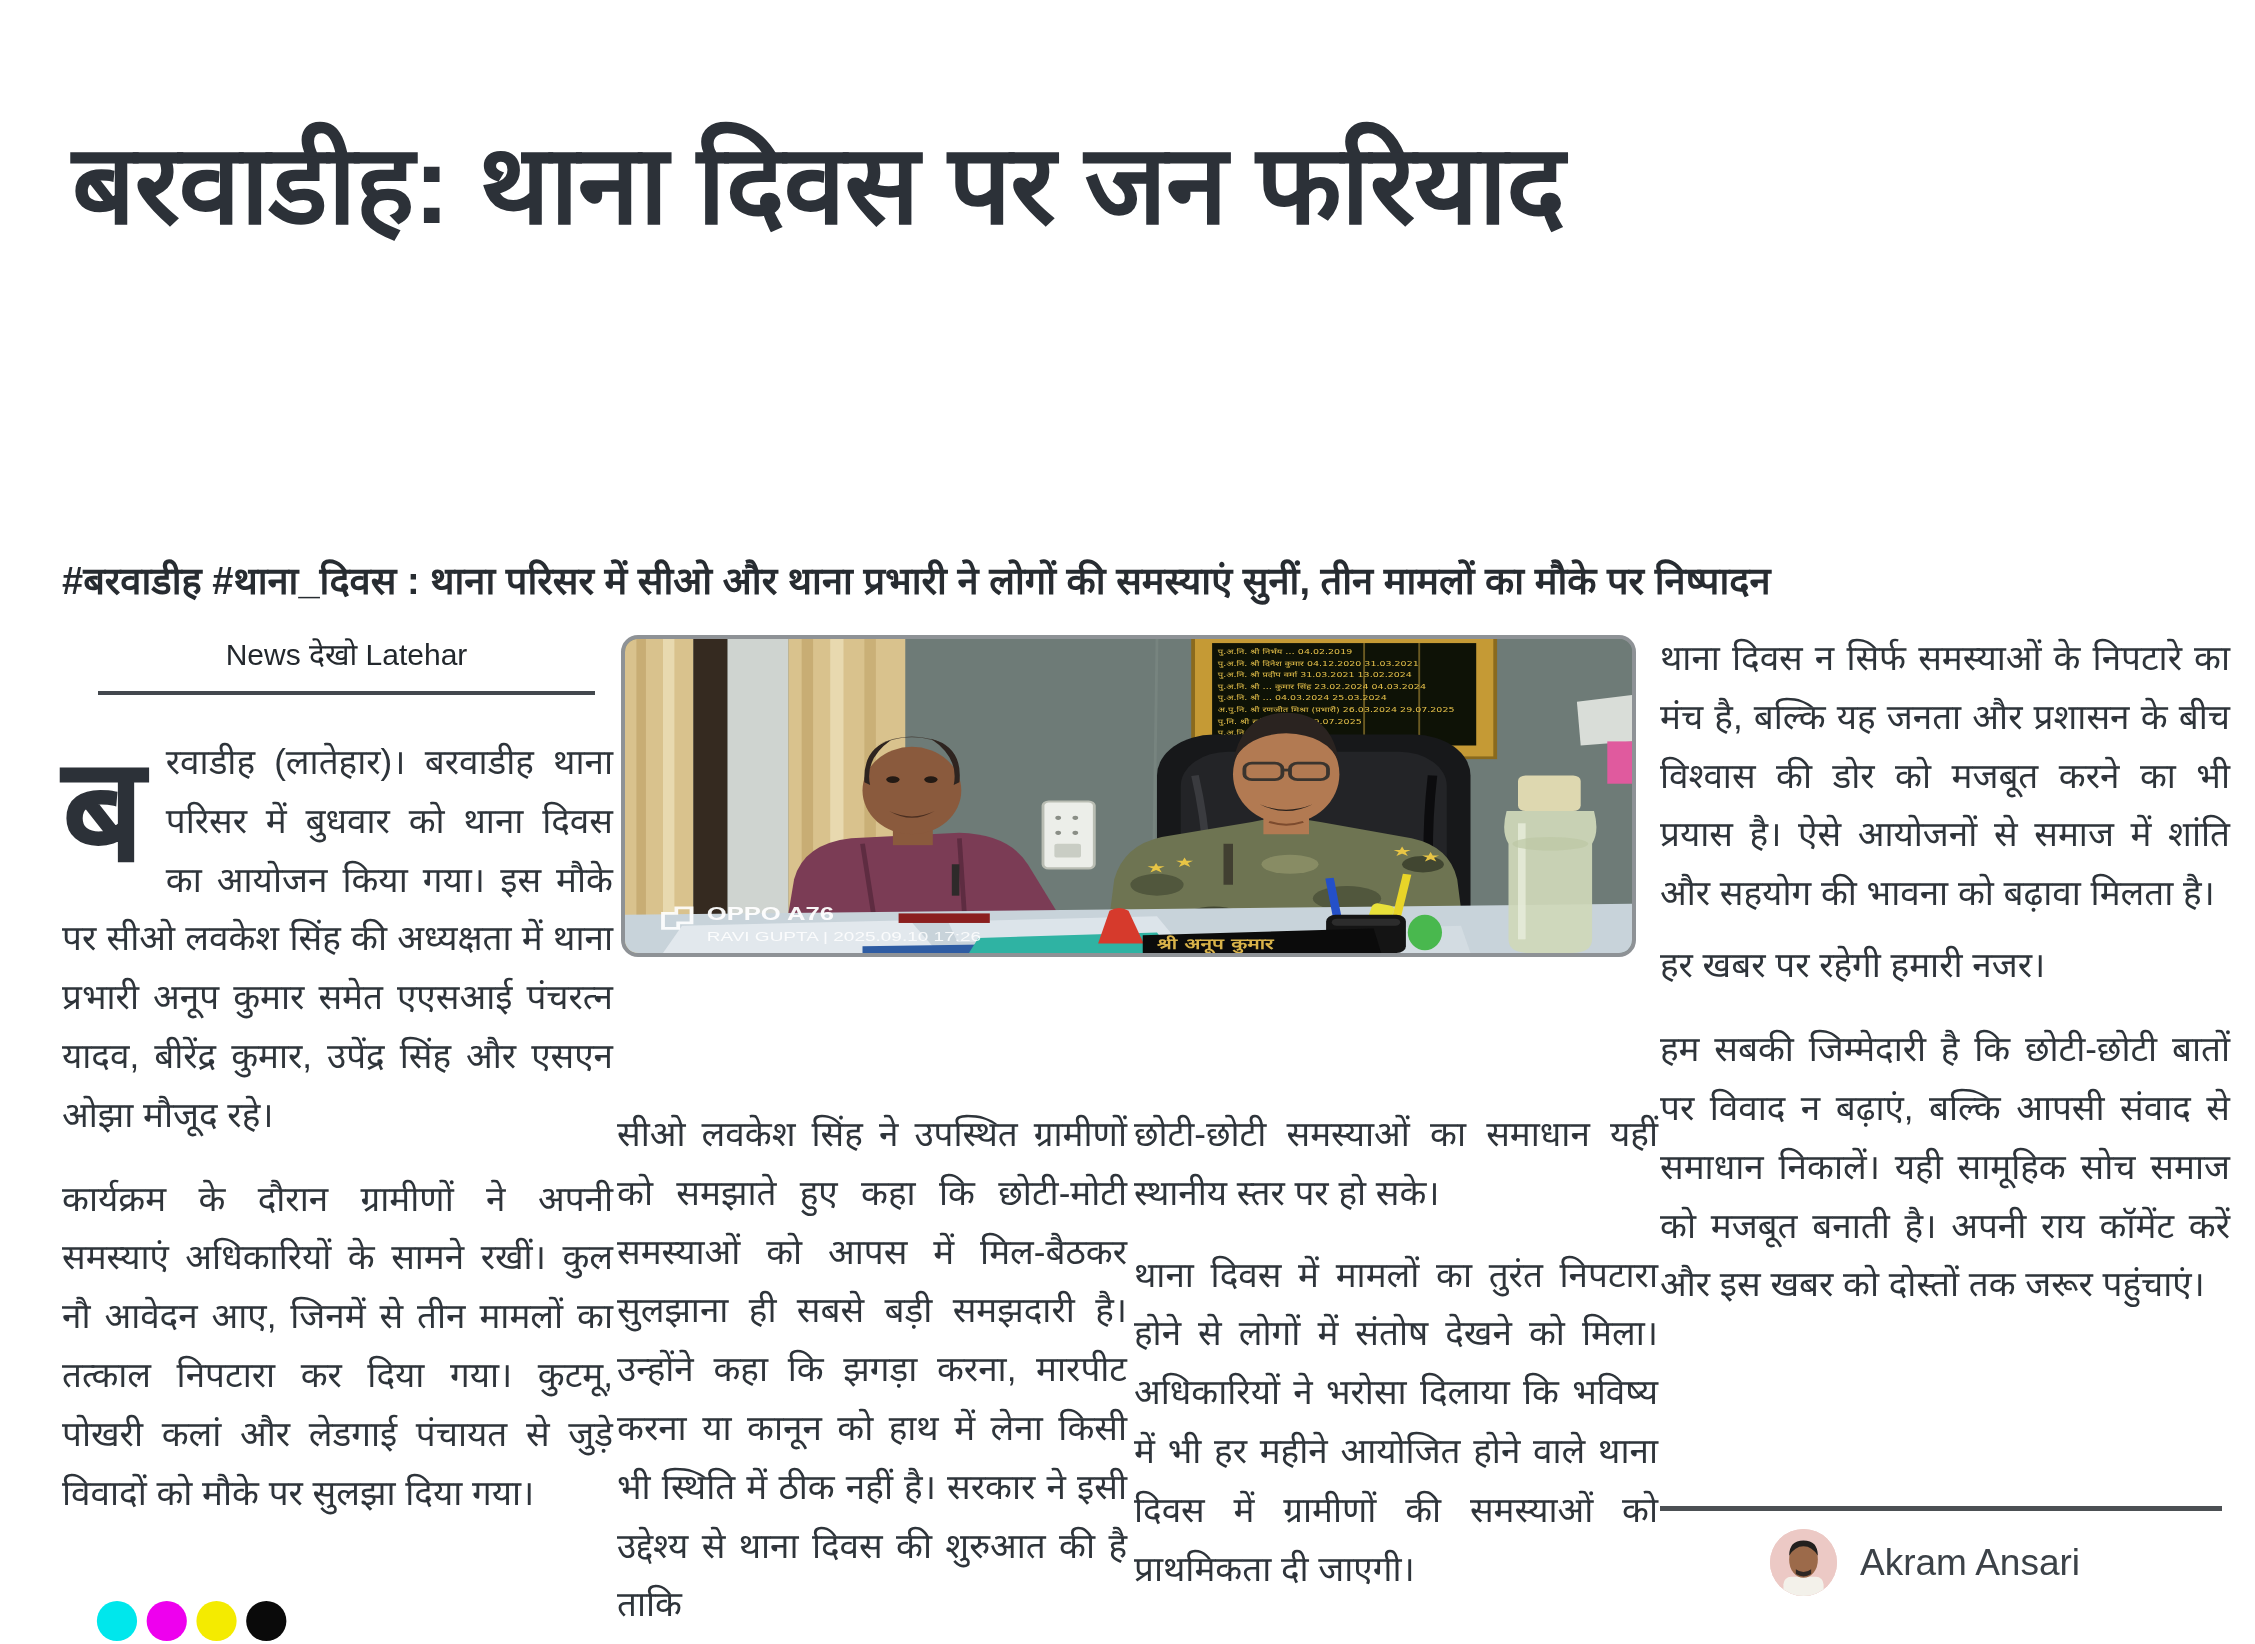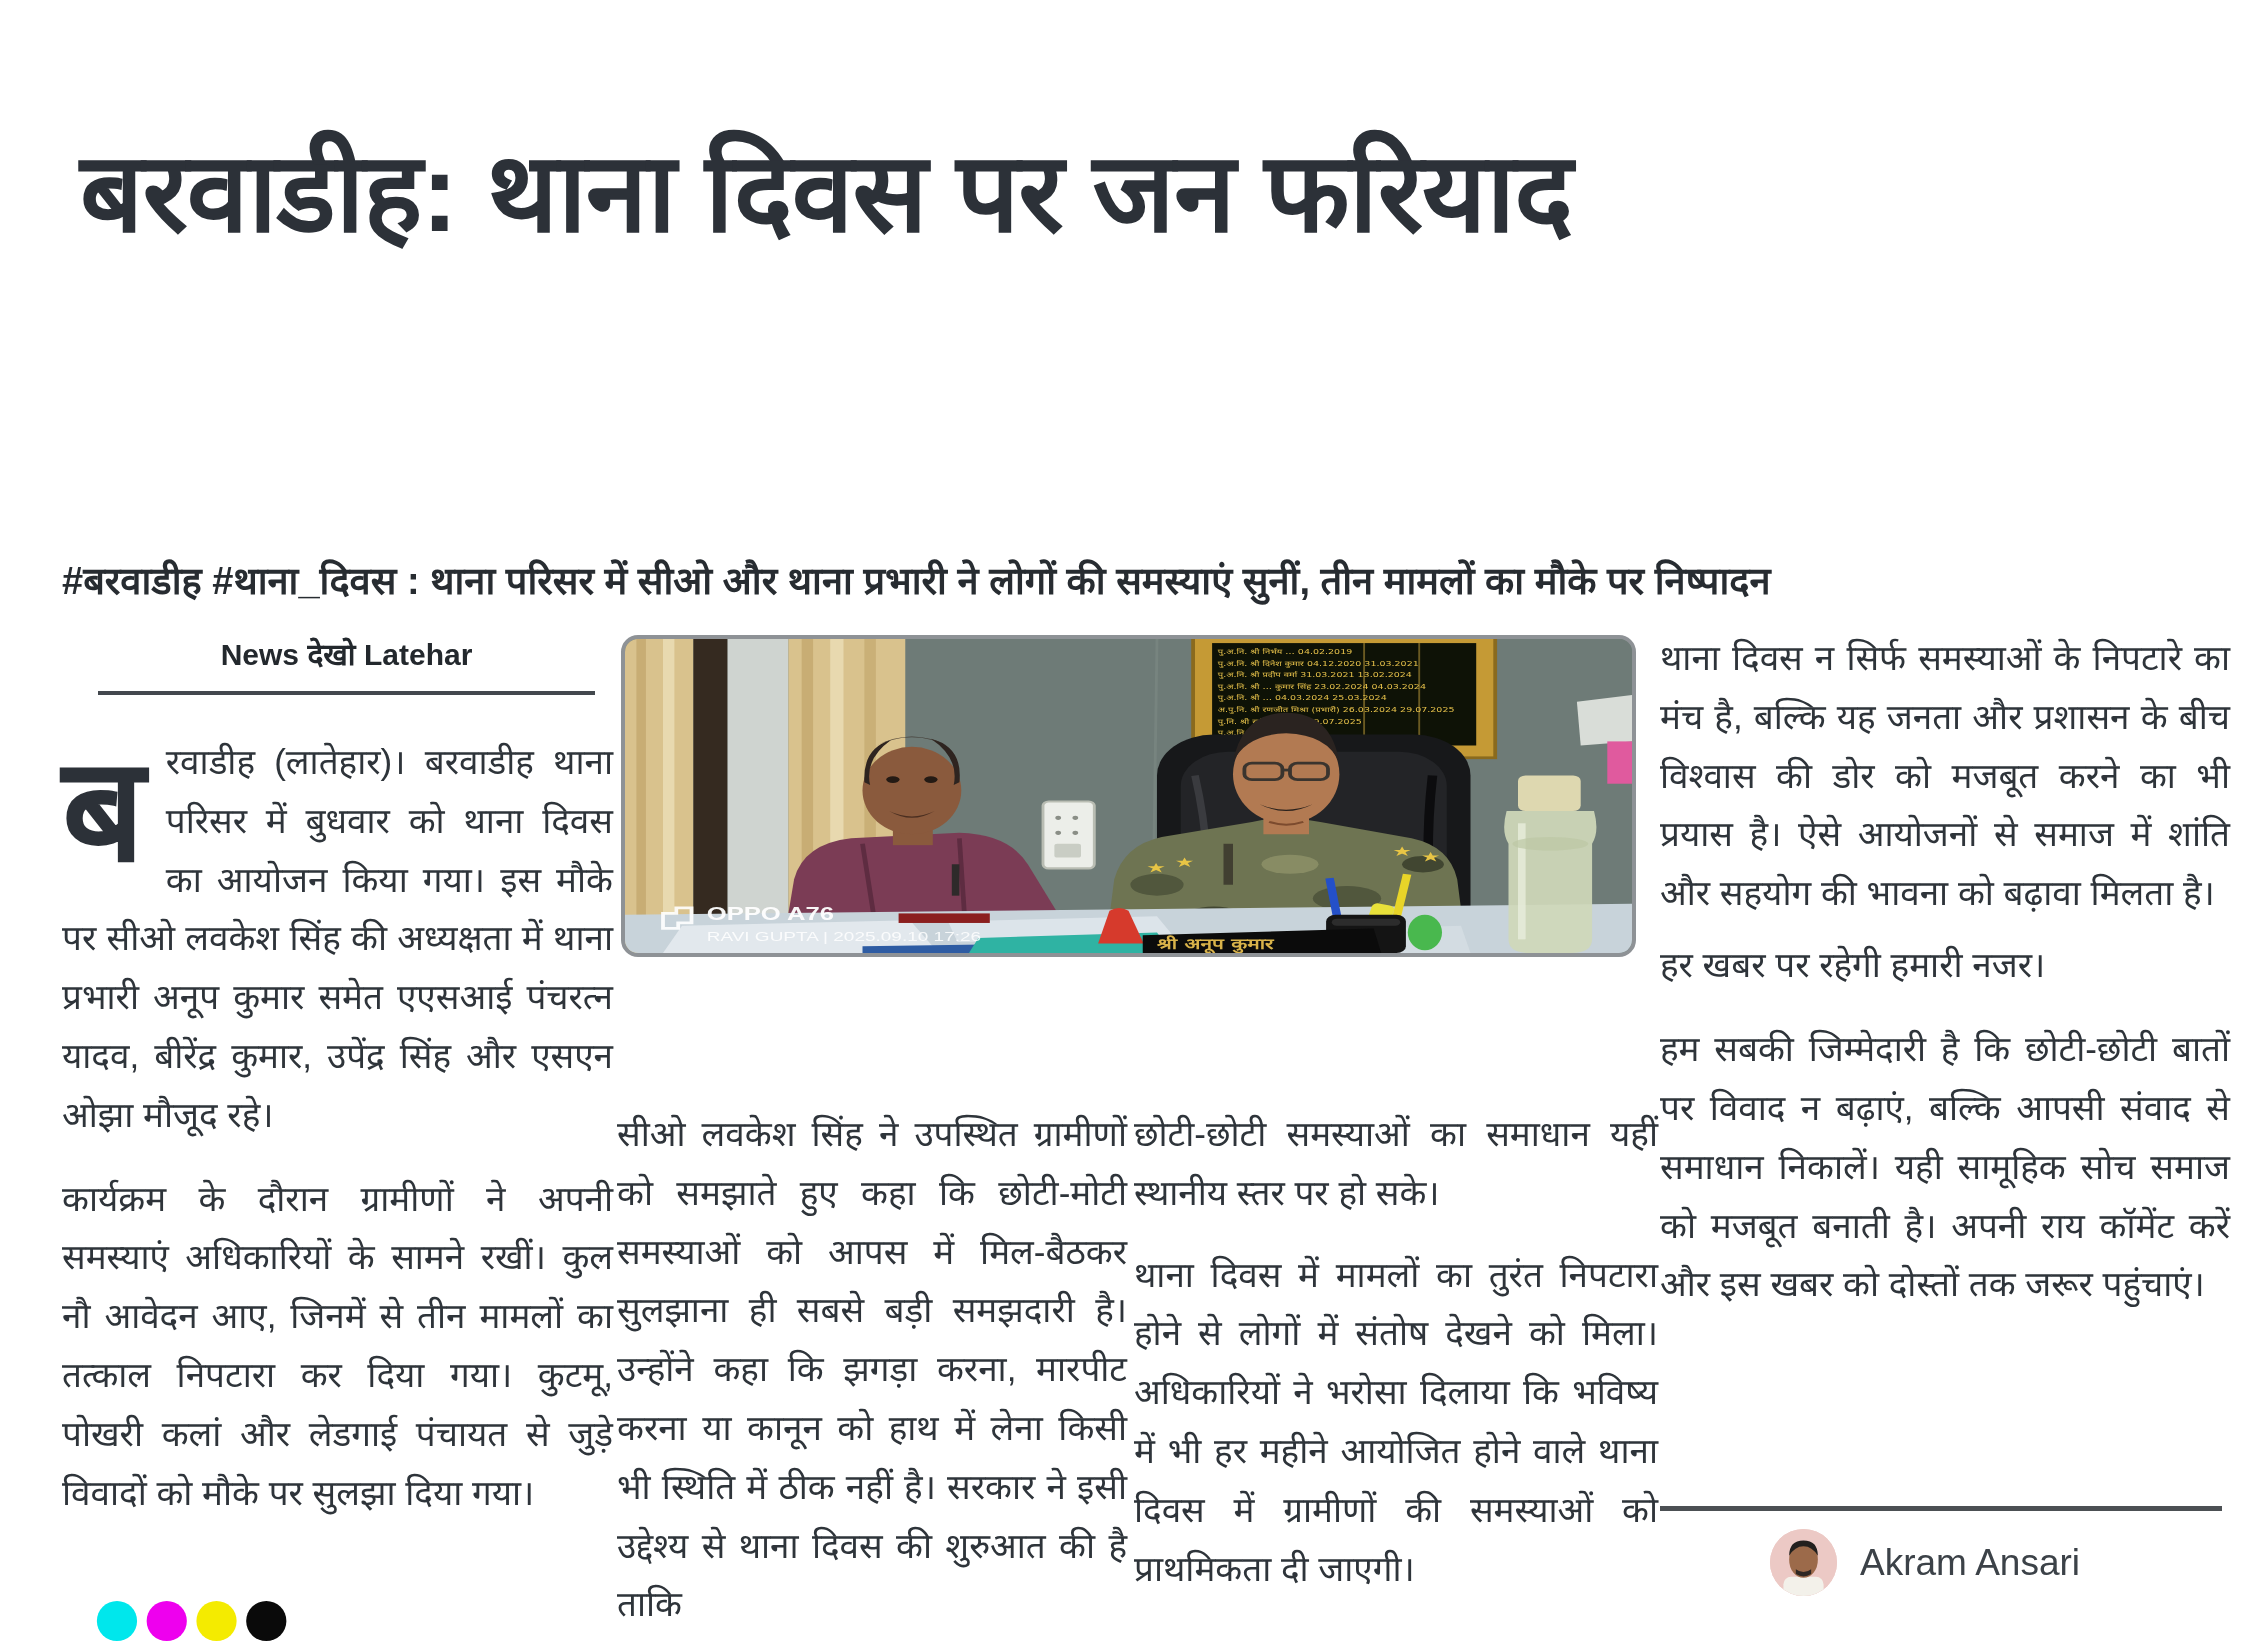--- a/index.html
+++ b/index.html
@@ -21,21 +21,21 @@
     font-size:38px;font-weight:700;color:#272c31;white-space:nowrap;
   }
   
   .body-txt{
     font-size:35px;line-height:1.68;text-align:justify;color:#2e343a;
   }
   .para{margin:0 0 25px 0;}
   
   .col1{left:62px;top:633px;width:551px;}
   .kicker{
-    text-align:center;font-size:30px;font-weight:700;color:#23282d;
+    text-align:center;font-size:30px;font-weight:400;color:#23282d;
     padding:0 0 17px 0;margin:0 0 0 36px;
     border-bottom:4.8px solid #43484e;width:497px;
   }
   .col1 .story{margin-top:38px;}
   .dropcap{
     float:left;font-size:145px;line-height:0.78;font-weight:900;color:#2c3138;
     margin:21px 21px 0 0;
   }
   
   .photo{
@@ -58,21 +58,21 @@
   .avatar{width:67px;height:67px;border-radius:50%;overflow:hidden;background:#ecc9c5;flex:0 0 auto;}
   .author-name{font-size:37px;color:#3c4248;}
   
   .marks{left:94px;top:1598px;width:201px;height:46px;}
 </style>
 </head>
 <body>
 
 <div id="page">
 
-  <h1 class="abs headline" style="margin:8px;">
+  <h1 class="abs headline" style="margin:0;">
     <span>बरवाडीह: थाना दिवस पर जन फरियाद</span>
   </h1>
 
   <div class="abs subheadline">#बरवाडीह #थाना_दिवस : थाना परिसर में सीओ और थाना प्रभारी ने लोगों की समस्याएं सुनीं, तीन मामलों का मौके पर निष्पादन</div>
 
   <div class="abs col1">
     <div class="kicker">News देखो Latehar</div>
     <div class="story body-txt">
       <p class="para"><span class="dropcap">ब</span><span>रवाडीह (लातेहार)। बरवाडीह थाना परिसर में बुधवार को थाना दिवस का आयोजन किया गया। इस मौके पर सीओ लवकेश सिंह की अध्यक्षता में थाना प्रभारी अनूप कुमार समेत एएसआई पंचरत्न यादव, बीरेंद्र कुमार, उपेंद्र सिंह और एसएन ओझा मौजूद रहे।</span></p>
       <p class="para">कार्यक्रम के दौरान ग्रामीणों ने अपनी समस्याएं अधिकारियों के सामने रखीं। कुल नौ आवेदन आए, जिनमें से तीन मामलों का तत्काल निपटारा कर दिया गया। कुटमू, पोखरी कलां और लेडगाई पंचायत से जुड़े विवादों को मौके पर सुलझा दिया गया।</p>

